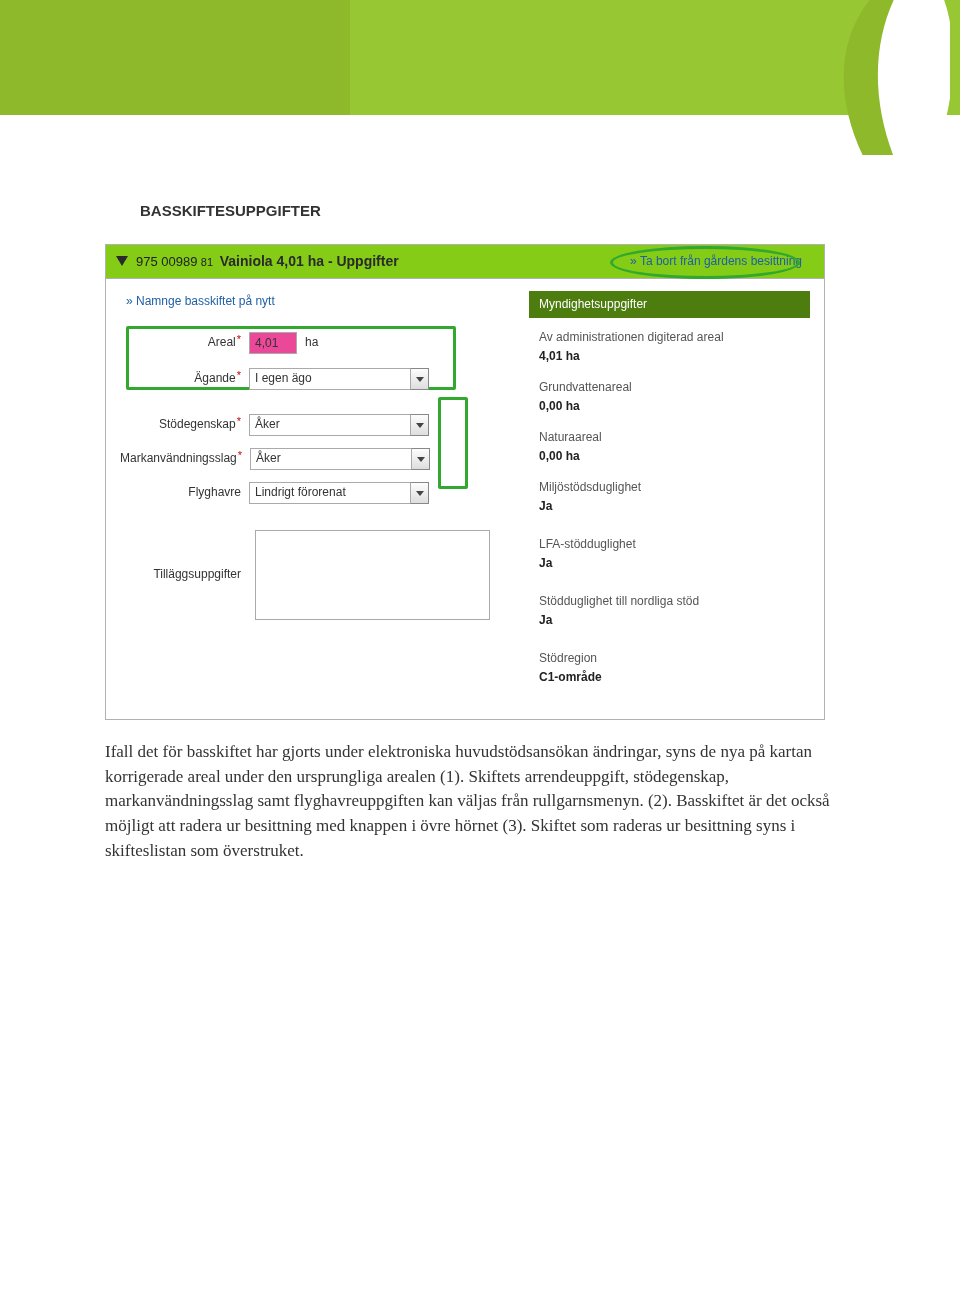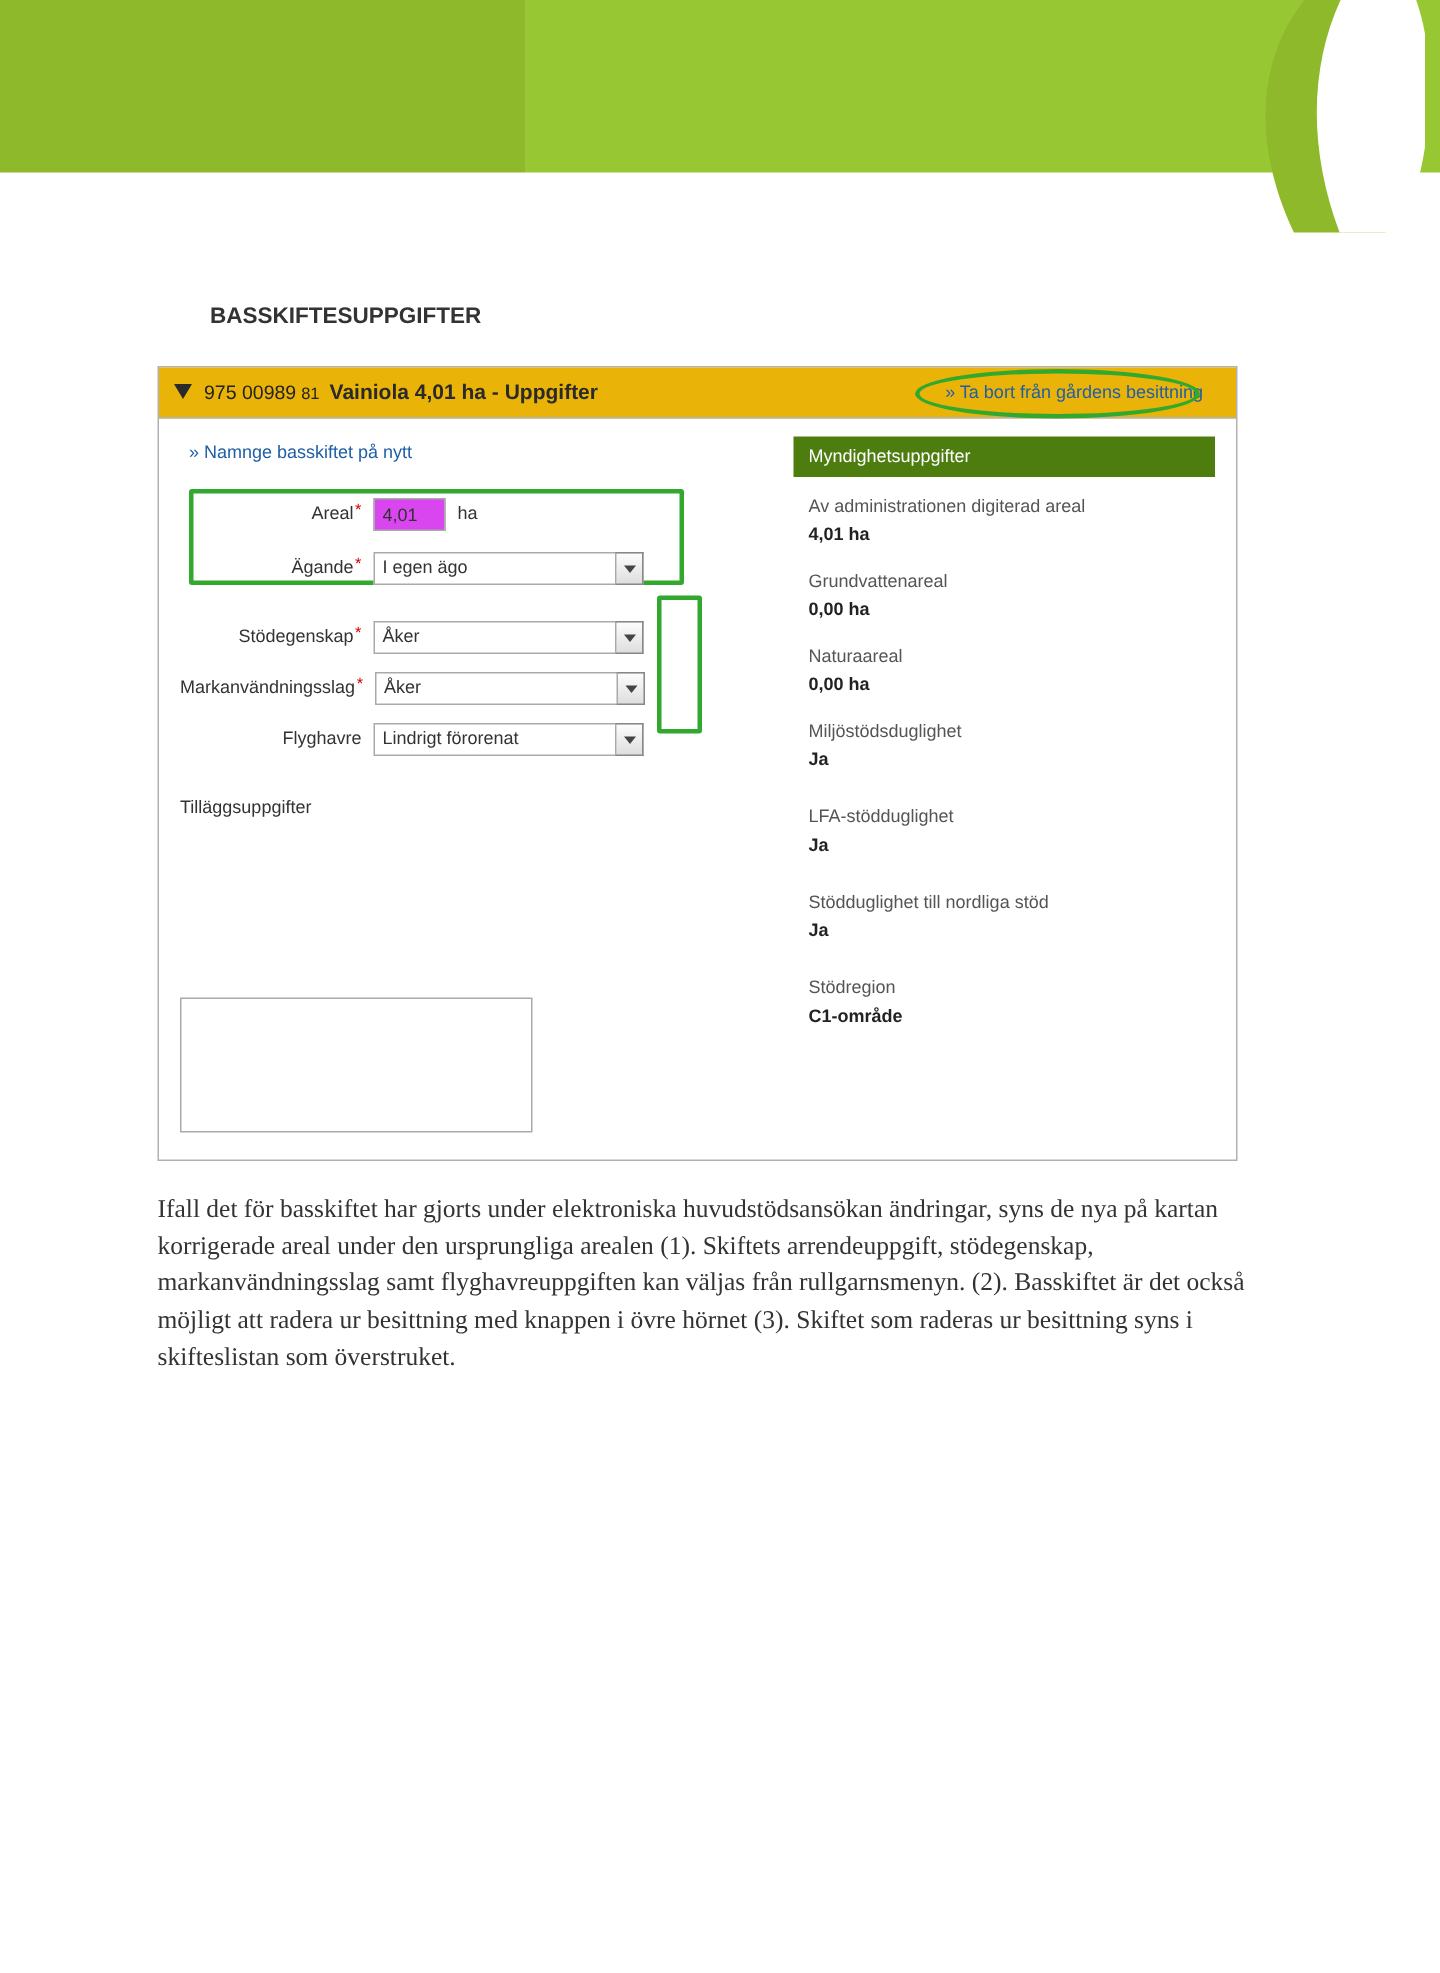--- a/index.html
+++ b/index.html
@@ -10,21 +10,21 @@
   .header-band .light { position: absolute; right: 0; top: 0; width: 610px; height: 115px; background: #97c833; }
   .leaf-holder { position: absolute; right: 10px; top: -30px; width: 180px; height: 210px; pointer-events: none; }
 
   .body-content { padding: 45px 105px 0 105px; font-size: 15px; line-height: 1.45; }
   .heading { font-weight: bold; margin-left: 35px; margin-bottom: 22px; }
   .intro-para { font-family: Garamond, 'Times New Roman', serif; font-size: 17px; margin-bottom: 26px; }
 
   
   .ss-panel { position: relative; border: 1px solid #b1b1b1; width: 720px; background: #fff; font-family: Arial, sans-serif; font-size: 12px; margin-bottom: 20px; }
 
-  .ss-header { display: flex; align-items: center; justify-content: space-between; background: #eab308; border-bottom: 1px solid #b1b1b1; padding: 6px 10px; height: 34px; }
+  .ss-header { display: flex; align-items: center; justify-content: space-between; background: #84cc16; border-bottom: 1px solid #b1b1b1; padding: 6px 10px; height: 34px; }
   .ss-header-left { display: flex; align-items: center; gap: 8px; }
   .tri-icon { width: 0; height: 0; border-left: 6px solid transparent; border-right: 6px solid transparent; border-top: 10px solid #2a2a2a; }
   .ss-title-num { font-size: 13px; color: #222; }
   .ss-title-sm { font-size: 11px; color: #222; }
   .ss-title-name { font-size: 14px; font-weight: bold; color: #2a2a2a; font-family: Arial, sans-serif; }
 
   .remove-link { position: relative; display: flex; align-items: center; margin-right: 12px; }
   .remove-link a { color: #1f5fa6; font-size: 12px; text-decoration: none; }
   .remove-ellipse { position: absolute; top: -7px; left: -20px; width: 190px; height: 33px; border: 3px solid #33a82e; border-radius: 50%; pointer-events: none; }
 
@@ -32,30 +32,30 @@
   .ss-left { flex: 0 0 395px; position: relative; }
   .ss-right { flex: 1; }
 
   .rename-link { color: #1f5fa6; text-decoration: none; margin-left: 6px; display: inline-block; margin-bottom: 12px; margin-top: 2px; }
 
   .form-row { display: flex; align-items: center; gap: 6px; min-height: 30px; }
   .form-label { flex: 0 0 123px; text-align: right; font-size: 12px; color: #333; padding-right: 2px; }
   .req { color: #c00; }
   .form-label .req { margin-left: 1px; position: relative; top: -3px; font-size: 11px; }
 
-  .txt-input { border: 1px solid #aaa; background: #d946ef; height: 22px; padding: 0 5px; font-size: 12px; color: #333; }
+  .txt-input { border: 1px solid #aaa; background: #ec4899; height: 22px; padding: 0 5px; font-size: 12px; color: #333; }
   .w-areal { width: 48px; }
   .unit { font-size: 12px; color: #333; margin-left: 2px; }
 
   .select-wrap { position: relative; }
   .select { border: 1px solid #aaa; background: #fff; height: 22px; width: 180px; padding: 0 22px 0 5px; font-size: 12px; color: #333; display: flex; align-items: center; text-align: right; }
   .select-btn { position: absolute; right: 0; top: 0; width: 19px; height: 22px; border: 1px solid #888; border-left-color: #aaa; background: linear-gradient(#fdfdfd,#dedede); display: flex; align-items: center; justify-content: center; }
   .select-btn .arr { width: 0; height: 0; border-left: 4px solid transparent; border-right: 4px solid transparent; border-top: 5px solid #444; }
 
-  .tilagg-area { margin-top: 22px; display: flex; align-items: flex-start; gap: 12px; flex-direction: column; }
+  .tilagg-area { margin-top: 22px; display: flex; align-items: center; gap: 12px; }
   .tilagg-area .form-label { flex: 0 0 123px; }
   .tilagg-textarea { width: 235px; height: 90px; border: 1px solid #aaa; background: #fff; resize: none; font-size: 12px; padding: 4px; }
 
   
   .hl-box-1 { position: absolute; border: 3px solid #33a82e; border-radius: 2px; left: 6px; top: 35px; width: 330px; height: 64px; pointer-events: none; }
   .hl-box-2 { position: absolute; border: 3px solid #33a82e; border-radius: 2px; left: 318px; top: 106px; width: 30px; height: 92px; pointer-events: none; }
 
   .right-title { background: #4d7c0f; color: #fff; padding: 5px 10px; font-size: 12px; margin-bottom: 12px; }
   .info-block { margin-bottom: 15px; padding-left: 10px; }
   .info-label { font-size: 12px; color: #555; line-height: 1.3; }

